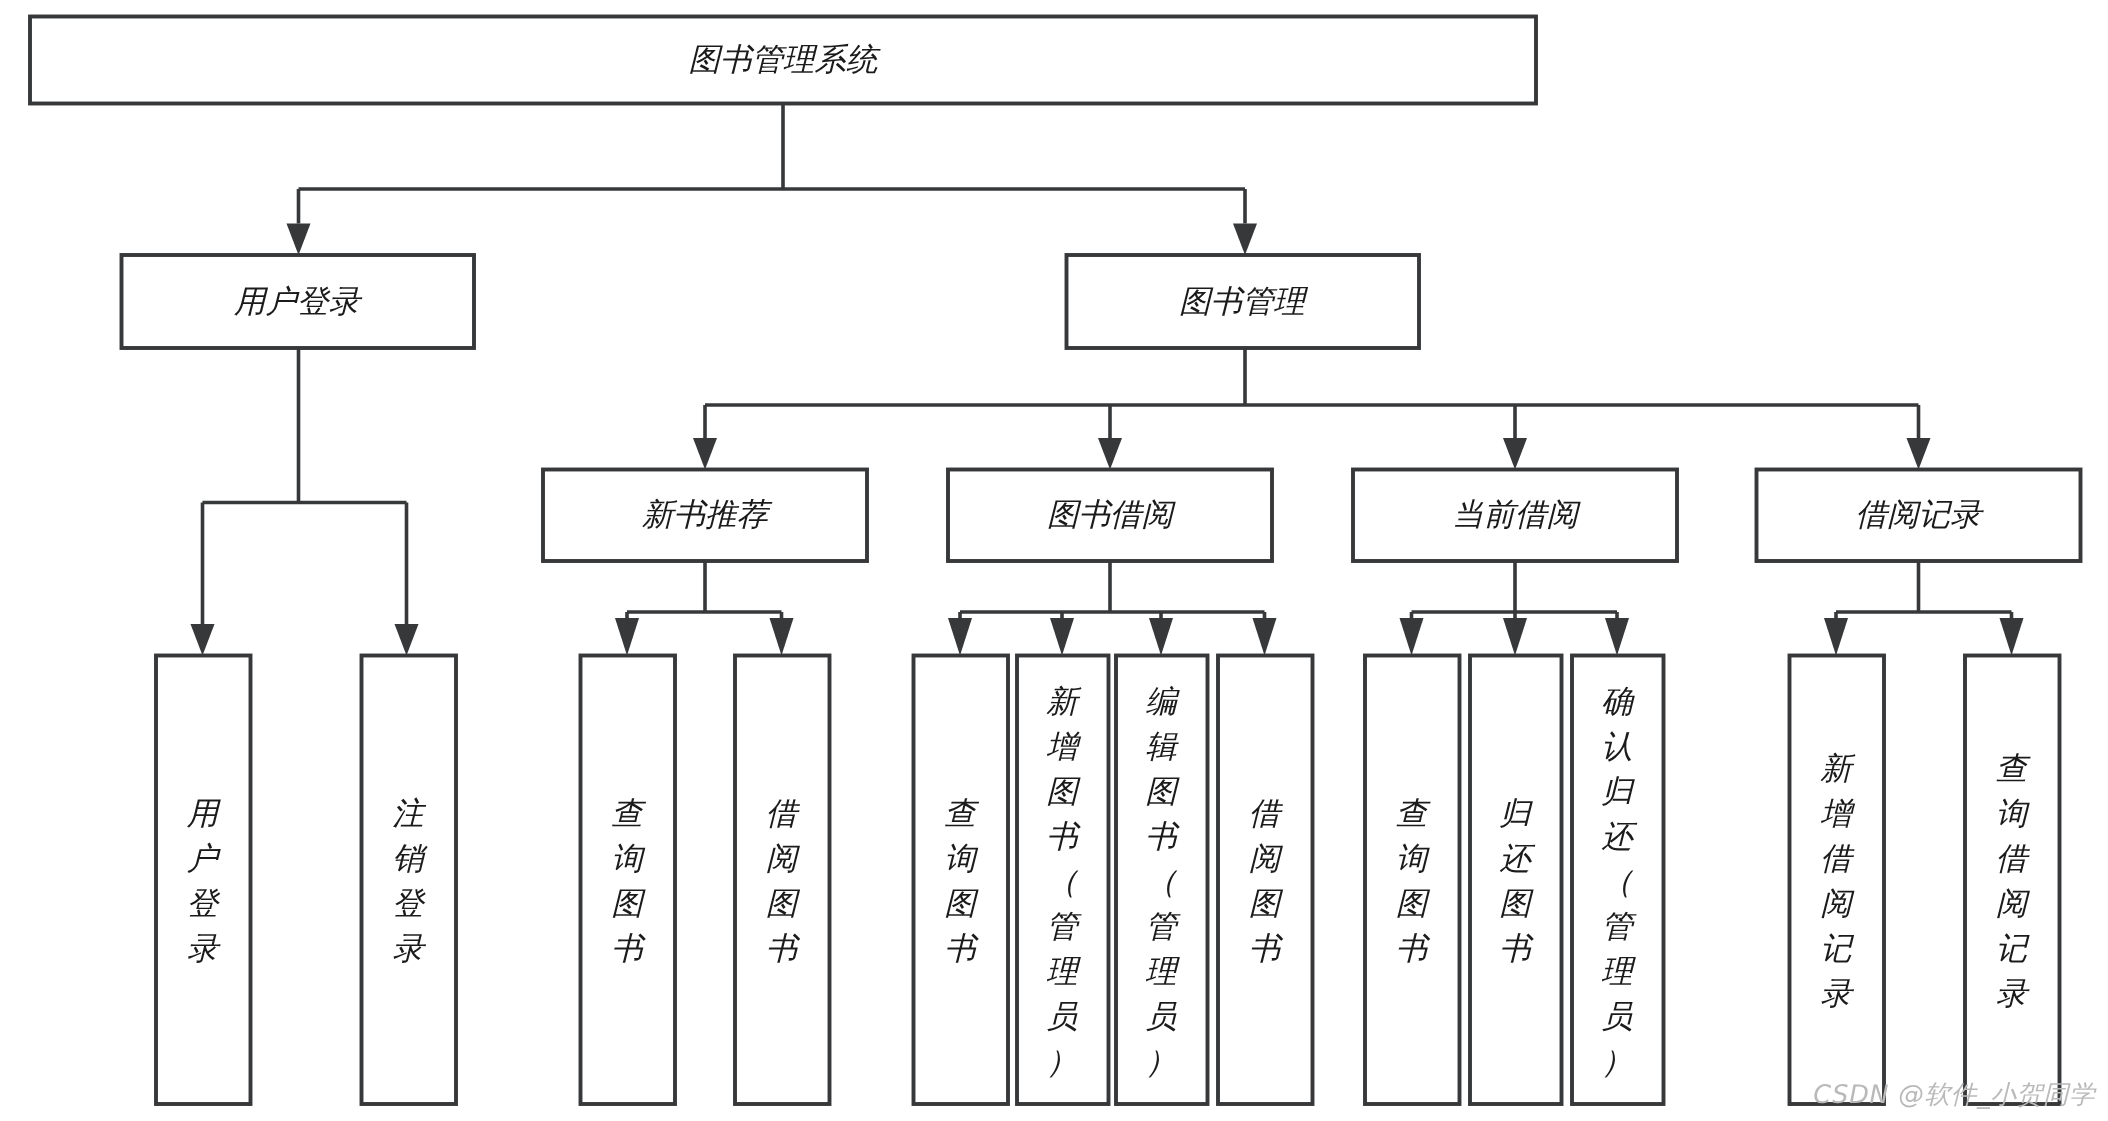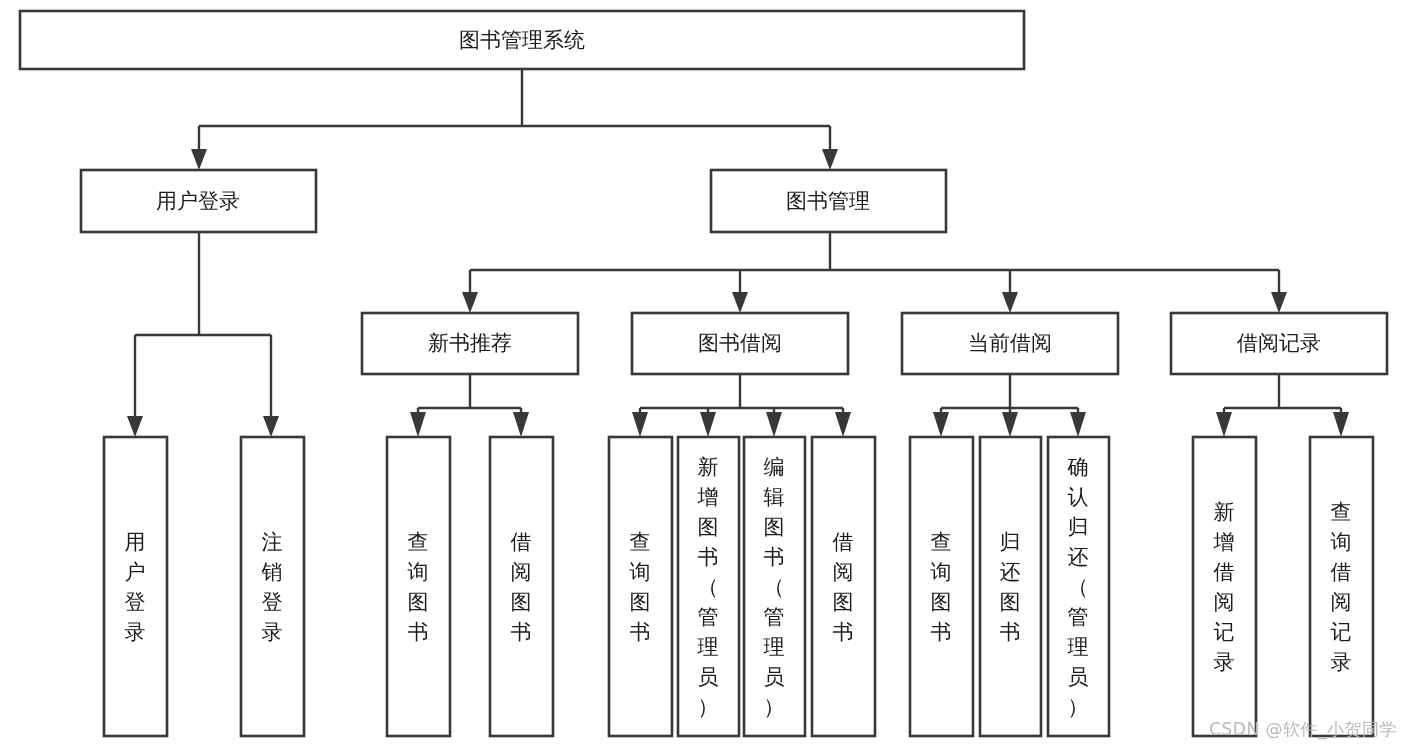--- a/index.html
+++ b/index.html
@@ -11,20 +11,21 @@
     width: 1405px;
     height: 747px;
     font-family: "DejaVu Sans", "Liberation Sans", sans-serif;
     overflow: hidden;
     position: relative;
   }
   #diagram-root {
     position: relative;
     width: 1405px;
     height: 747px;
+    font-style: italic;
   }
   svg#flow {
     position: absolute;
     top: 0;
     left: 0;
     width: 1405px;
     height: 747px;
   }
   .node-box {
     fill: #ffffff;

